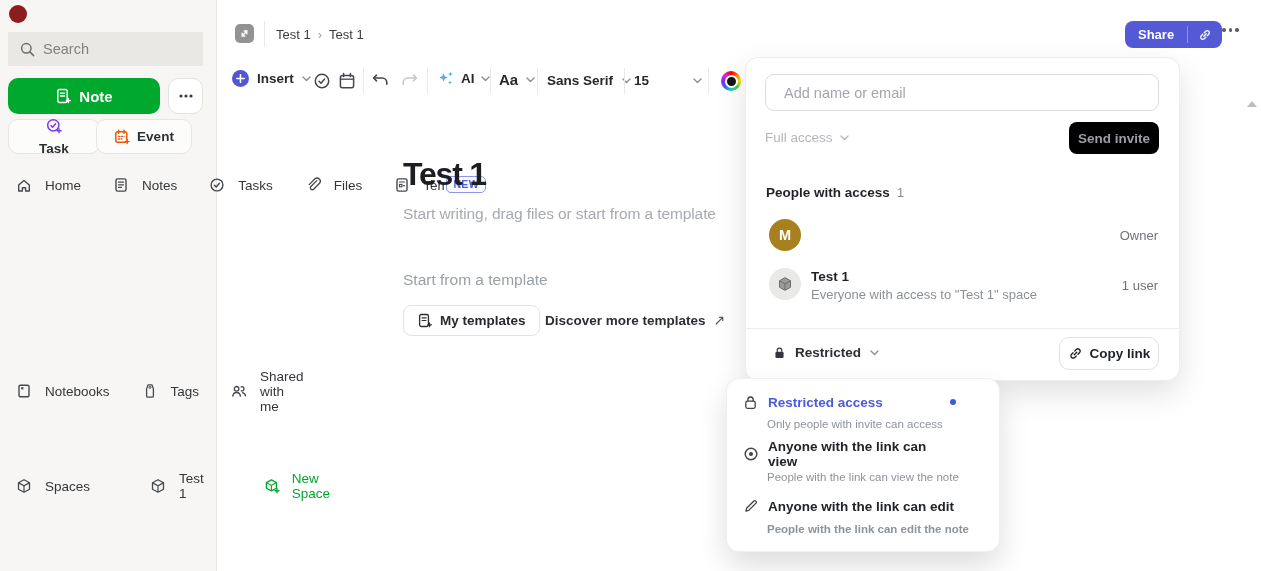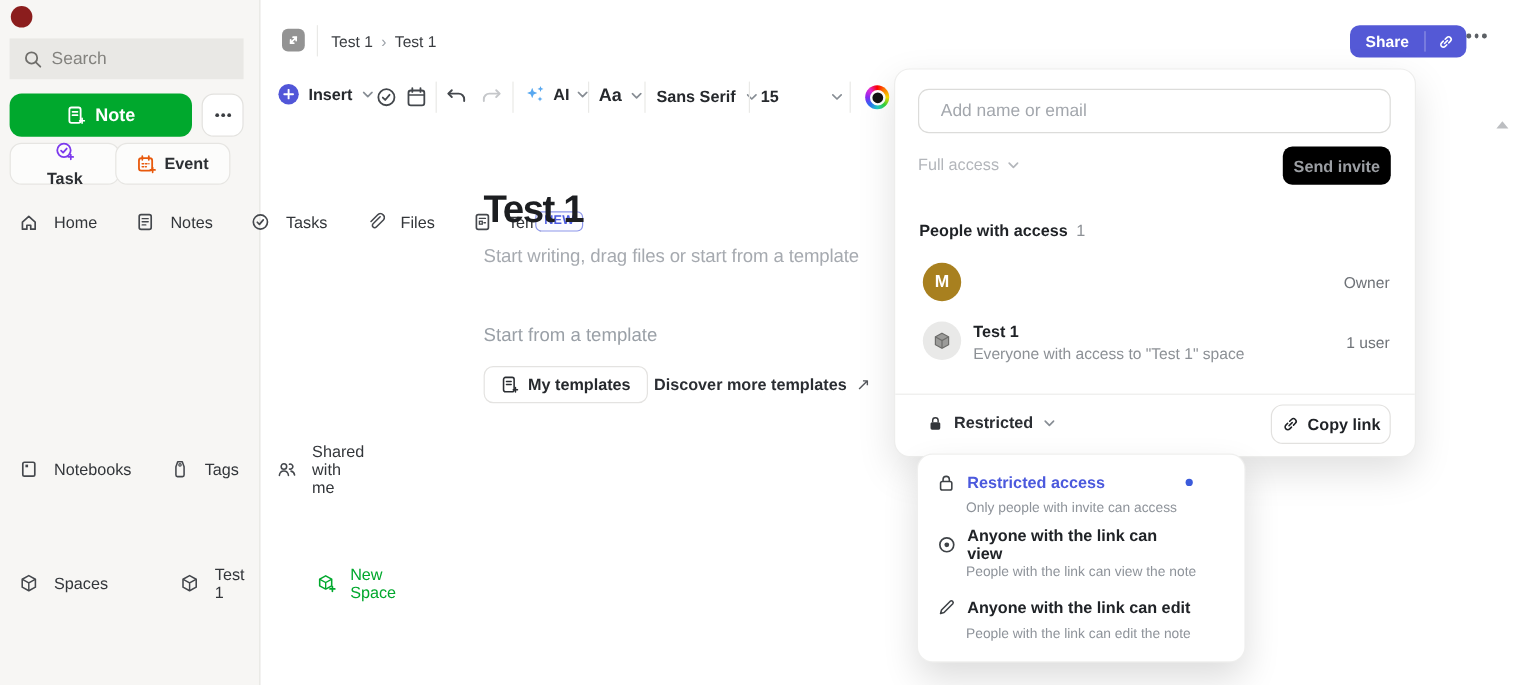--- a/index.html
+++ b/index.html
@@ -73,21 +73,21 @@
   .av-space { left:23px; top:210px; background:#e9e9e8; color:#5a5d61; }
   .owner-role { position:absolute; right:21px; top:170px; font-size:13px; color:#6f7378; }
   .sp-title { position:absolute; left:65px; top:211px; font-size:13.5px; font-weight:700; color:#1f2226; }
   .sp-sub { position:absolute; left:65px; top:229px; font-size:13px; color:#8d9196; }
   .sp-users { position:absolute; right:21px; top:220px; font-size:13px; color:#6f7378; }
   .pop-div { position:absolute; left:0; top:270px; width:433px; height:1px; background:#ededec; }
   .restricted-sel { position:absolute; left:27px; top:287px; display:flex; align-items:center; gap:9px; font-size:13.5px; font-weight:600; color:#2b2e33; cursor:pointer; }
   .copy-link { position:absolute; left:313px; top:279px; width:100px; height:33px; background:#fff; border:1px solid #e2e1df; border-radius:10px; display:flex; align-items:center; justify-content:center; gap:7px; font-size:13.5px; font-weight:600; color:#1f2226; cursor:pointer; }
 
   
-  .menu { position:absolute; left:765px; top:379px; width:272px; height:172px; background:#fff; border-radius:12px; box-shadow:0 0 0 1px #efefee, 0 14px 30px rgba(0,0,0,.14); z-index:20; }
+  .menu { position:absolute; left:727px; top:379px; width:272px; height:172px; background:#fff; border-radius:12px; box-shadow:0 0 0 1px #efefee, 0 14px 30px rgba(0,0,0,.14); z-index:20; }
   .mi-row { position:absolute; left:0; width:245px; height:22px; display:flex; align-items:center; gap:9px; padding:0 16px; cursor:pointer; }
   .mi-title { font-size:13.5px; font-weight:600; color:#202327; }
   .mi-row.sel .mi-title { color:#4b59dd; }
   .mi-icon { color:#3f4347; flex:0 0 16px; }
   .sel-dot { position:absolute; right:16px; width:6px; height:6px; border-radius:50%; background:#3b5bdb; }
   .mi-sub { position:absolute; left:40px; font-size:11.5px; color:#8e939a; }
 </style>
 </head>
 <body>
 
@@ -467,14 +467,14 @@
   <div class="mi-sub" style="top:92px;">People with the link can view the note</div>
 
   <div class="mi-row" style="top:116px;">
     <span class="mi-icon">
         <svg width="16" height="16" viewBox="0 0 16 16">
           <path d="M2.8 13.2l.8-2.9 7.3-7.3a1.5 1.5 0 012.1 2.1l-7.3 7.3-2.9.8z" fill="none" stroke="currentColor" stroke-width="1.3" stroke-linejoin="round"></path>
         </svg>
       </span>
     <span class="mi-title">Anyone with the link can edit</span>
   </div>
-  <div class="mi-sub" style="top:144px;">People with the link can edit the note</div>
+  <div class="mi-sub" style="top:144px;font-weight:bold;">People with the link can edit the note</div>
 </div>
 
 </body></html>

